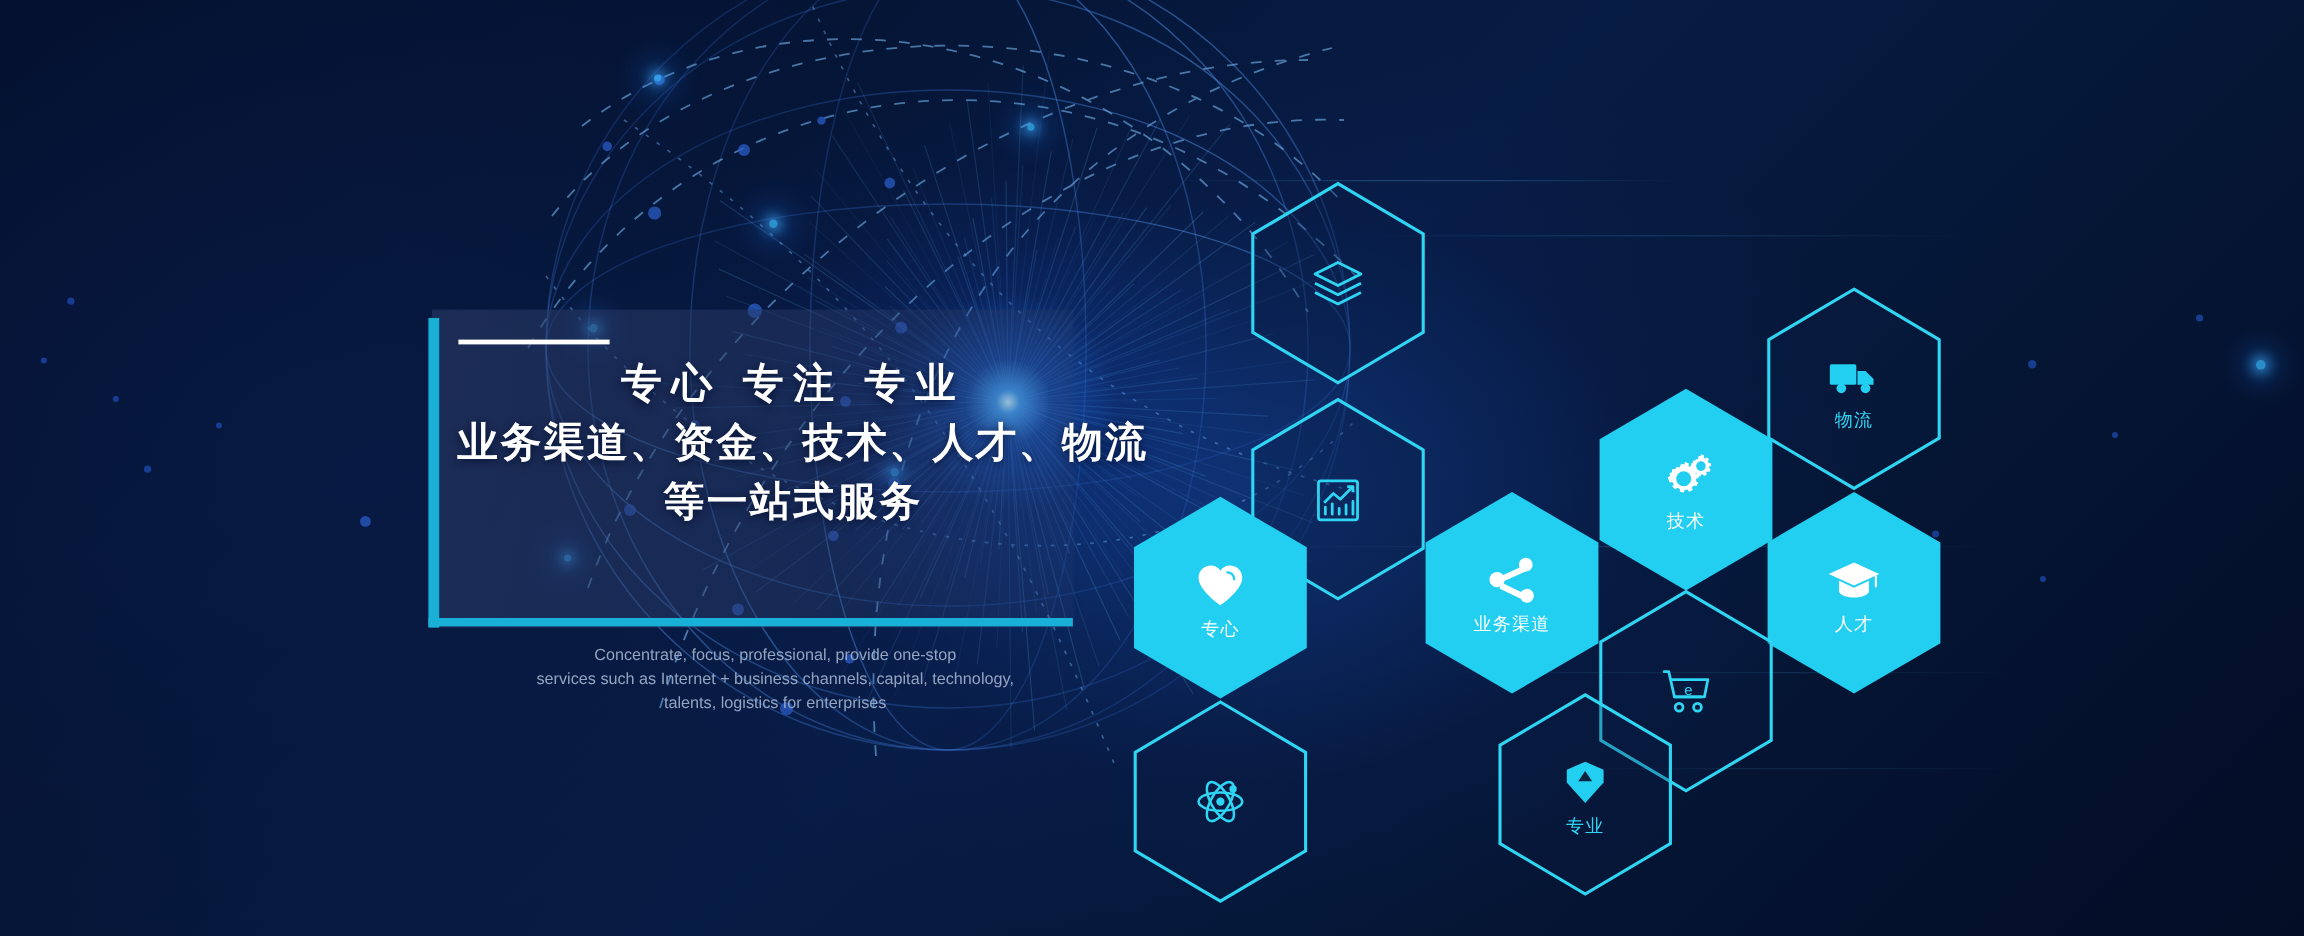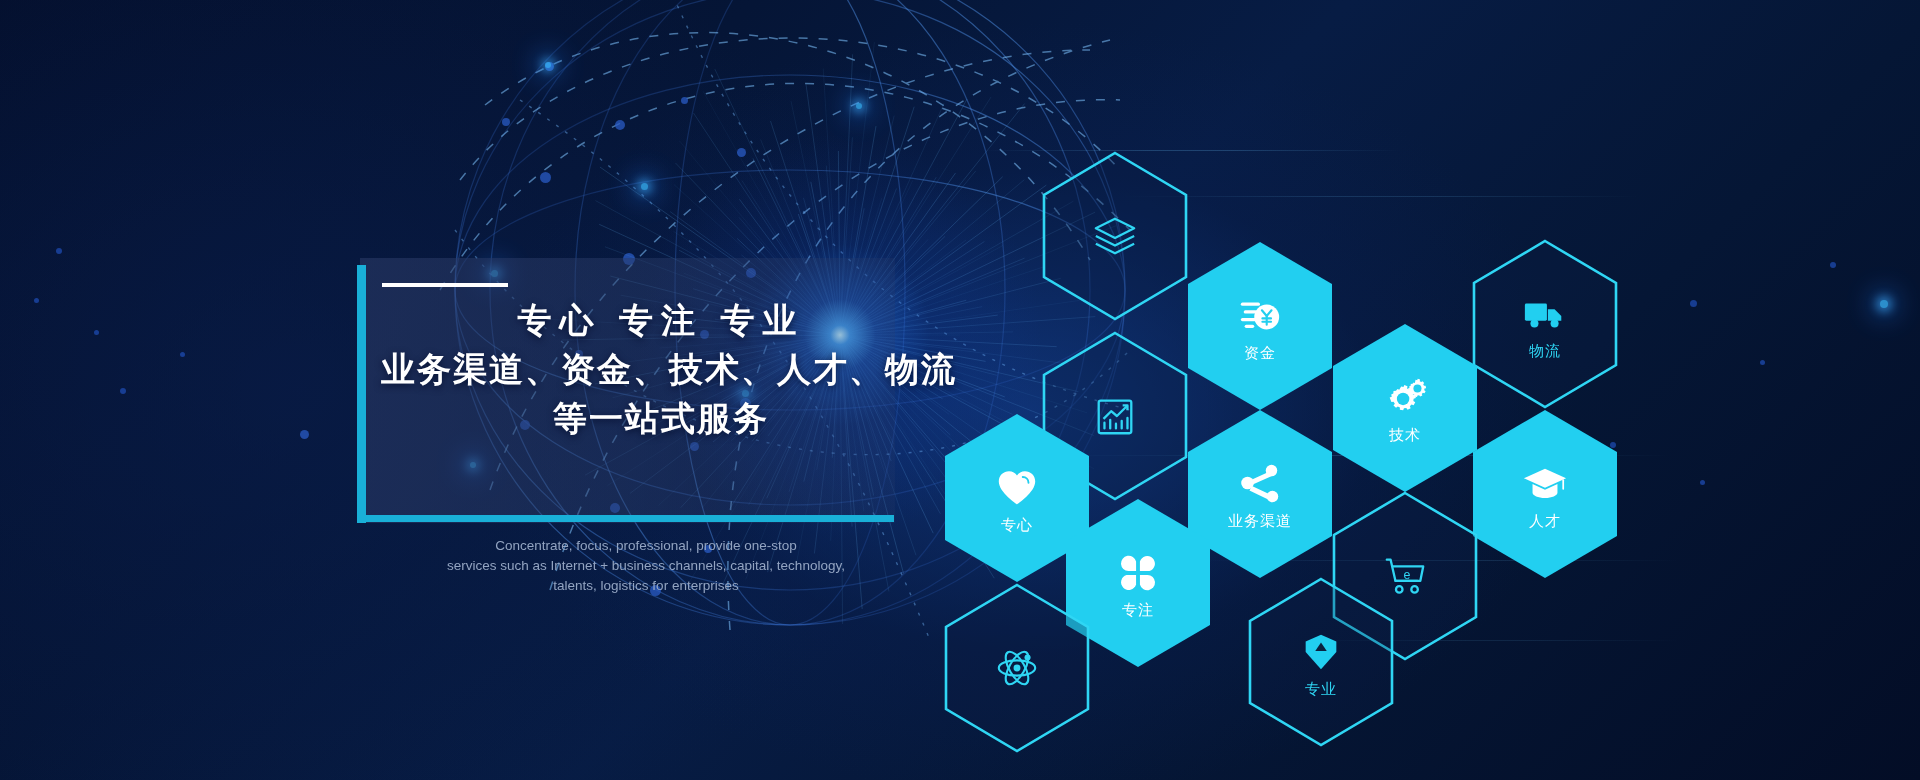--- a/index.html
+++ b/index.html
@@ -337,43 +337,20 @@
         <svg class="ico" viewBox="0 0 48 48">
           <g fill="none" stroke="#2fd6f4" stroke-width="2.4" stroke-linejoin="round">
             <polygon points="24,6 44,16 24,26 4,16"></polygon>
             <polyline points="4,24 24,34 44,24"></polyline>
             <polyline points="4,32 24,42 44,32"></polyline>
           </g>
         </svg>
       </div>
     </div>
 
-    <div class="hex filled big" style="left:1185px;top:240px;">
-      <svg class="shape" viewBox="0 0 150 172">
-          <polygon points="75,2 147,44 147,128 75,170 3,128 3,44" fill="#22cff0"></polygon>
-        </svg>
-      <div class="content">
-        <svg class="ico" viewBox="0 0 48 48">
-          <g fill="#fff">
-            <rect x="4" y="10" width="20" height="3.4" rx="1.7"></rect>
-            <rect x="7" y="18" width="14" height="3.4" rx="1.7"></rect>
-            <rect x="4" y="26" width="17" height="3.4" rx="1.7"></rect>
-            <rect x="8" y="33" width="10" height="3.4" rx="1.7"></rect>
-            <circle cx="31" cy="25" r="13"></circle>
-          </g>
-          <g stroke="#22cff0" stroke-width="2.2" stroke-linecap="round" fill="none">
-            <path d="M26 18l5 6 5-6"></path>
-              <path d="M31 24v9"></path>
-              <path d="M26.5 26.5h9"></path>
-              <path d="M26.5 30h9"></path>
-          </g>
-        </svg>
-        <span class="lbl">资金</span>
-      </div>
-    </div>
 
     <div class="hex outline big" style="left:1470px;top:238px;">
       <svg class="shape" viewBox="0 0 150 172">
           <polygon points="75,3 146,45 146,127 75,169 4,127 4,45" fill="rgba(10,30,70,.30)" stroke="#2fd6f4" stroke-width="2.6"></polygon>
         </svg>
       <div class="content">
         <svg class="ico" viewBox="0 0 48 48">
           <g fill="#22cff0">
             <rect x="3" y="13" width="23" height="18" rx="1.5"></rect>
             <path d="M27 19h7l7 7v5h-14z"></path>
@@ -459,36 +436,20 @@
             <path d="M11 24v9c0 2.8 5.8 5.5 13 5.5S37 35.8 37 33v-9l-13 6z"></path>
           </g>
           <g stroke="#fff" stroke-width="1.8" fill="none" stroke-linecap="round">
             <path d="M43 20v9"></path>
           </g>
         </svg>
         <span class="lbl">人才</span>
       </div>
     </div>
 
-    <div class="hex filled big" style="left:1063px;top:497px;">
-      <svg class="shape" viewBox="0 0 150 172">
-          <polygon points="75,2 147,44 147,128 75,170 3,128 3,44" fill="#22cff0"></polygon>
-        </svg>
-      <div class="content">
-        <svg class="ico" viewBox="0 0 48 48">
-          <g fill="#fff">
-            <path d="M22 22V12a8 8 0 1 0-8 10z"></path>
-            <path d="M26 22h10a8 8 0 1 0-10-10z"></path>
-            <path d="M26 26v10a8 8 0 1 0 8-10z"></path>
-            <path d="M22 26H12a8 8 0 1 0 10 10z"></path>
-          </g>
-        </svg>
-        <span class="lbl">专注</span>
-      </div>
-    </div>
 
     <div class="hex outline big" style="left:1330px;top:490px;">
       <svg class="shape" viewBox="0 0 150 172">
           <polygon points="75,3 146,45 146,127 75,169 4,127 4,45" fill="rgba(10,30,70,.30)" stroke="#2fd6f4" stroke-width="2.6"></polygon>
         </svg>
       <div class="content">
         <svg class="ico" viewBox="0 0 48 48">
           <g fill="none" stroke="#2fd6f4" stroke-width="2.4" stroke-linecap="round" stroke-linejoin="round">
             <path d="M5 7h4l5 22h23"></path>
             <path d="M11 14h32l-3 15H14"></path>

